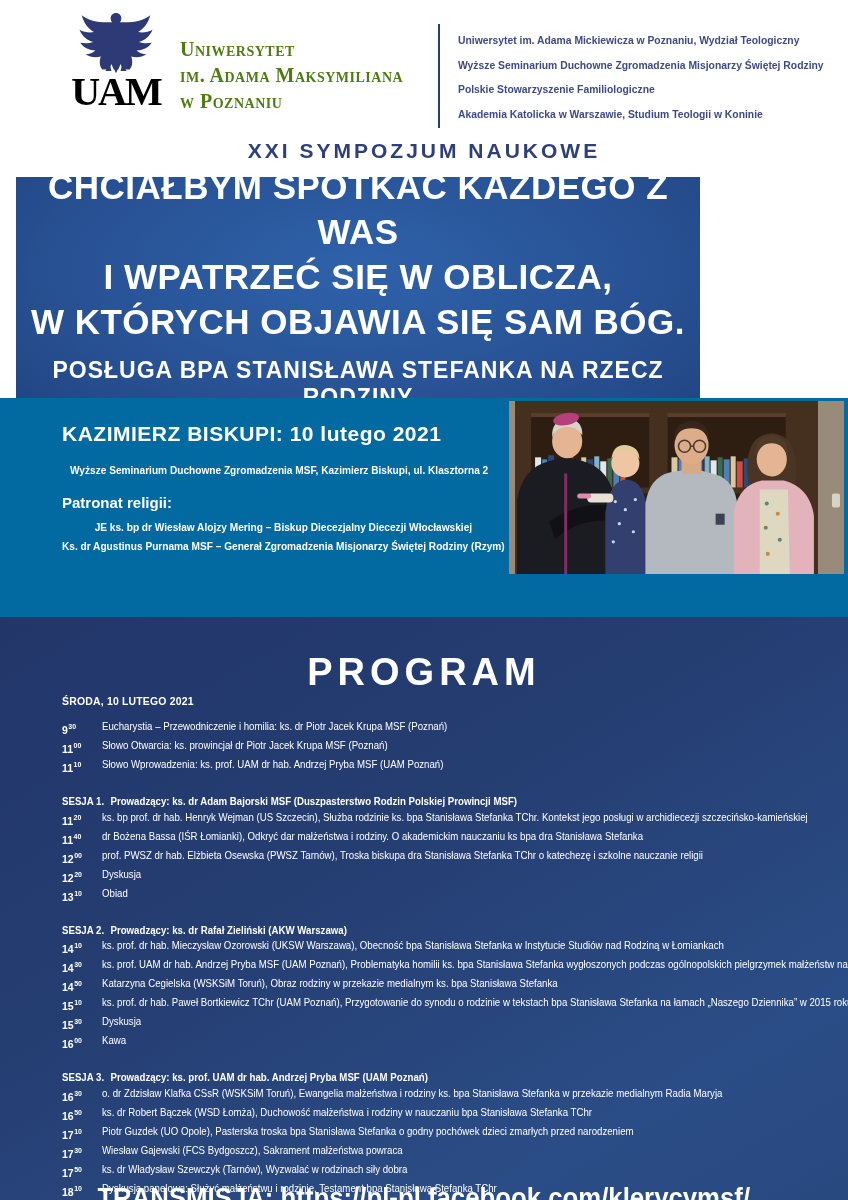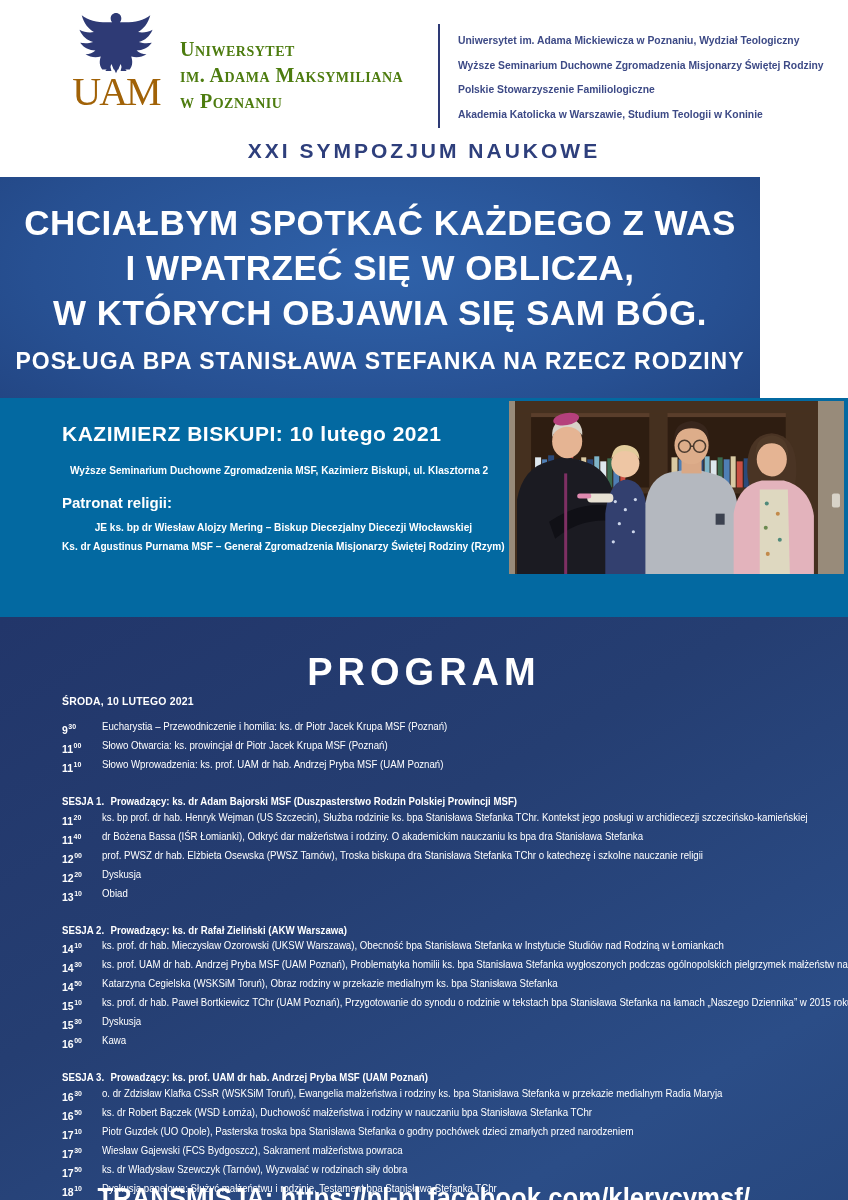--- a/index.html
+++ b/index.html
@@ -5,44 +5,45 @@
   html,body { margin:0; padding:0; }
   body {
     width:848px; height:1200px; position:relative; overflow:hidden;
     font-family:"Liberation Sans", sans-serif; background:#ffffff;
   }
   
   .header { position:relative; width:848px; height:177px; background:#ffffff; }
   .logo-block { position:absolute; left:62px; top:10px; width:108px; text-align:center; }
   .logo-eagle { width:86px; height:64px; display:block; margin:0 auto; }
   .logo-acronym {
-    font-family:"Liberation Serif", serif; font-weight:400; font-size:40px;
-    color:#a16207; letter-spacing:-2px; line-height:44px; margin-top:-4px;
+    font-family:"Liberation Serif", serif; font-weight:700; font-size:40px;
+    color:#000000; letter-spacing:-2px; line-height:44px; margin-top:-4px;
   }
   .univ-name {
     position:absolute; left:180px; top:36px;
     font-family:"Liberation Serif", serif; font-variant:small-caps;
     font-size:20px; line-height:26px; font-weight:600; color:#4d7c0f; letter-spacing:0.5px;
   }
   .header-divider { position:absolute; left:438px; top:24px; width:2px; height:104px; background:#2e3a75; }
   .organizers { position:absolute; left:458px; top:28px; }
   .org-line {
     font-size:11.5px; line-height:24.5px; color:#3d4a86; font-weight:600;
     white-space:nowrap; transform:scaleX(0.9); transform-origin:left center;
   }
   .symposium-title {
     position:absolute; left:0; right:0; top:139px; text-align:center;
     font-size:21px; font-weight:600; letter-spacing:3px; color:#2e3f7c;
   }
   
   .banner {
-    width:760px; height:221px;
+    width:684px; height:221px;
     background:radial-gradient(ellipse 120% 170% at 50% 42%, #2f62aa 0%, #275092 38%, #1e3b74 72%, #172c59 100%);
     display:flex; flex-direction:column; align-items:center; justify-content:center;
     color:#ffffff;
+    margin-left:16px;
   }
   .quote-line { font-size:35px; font-weight:700; line-height:45px; text-align:center; letter-spacing:0.5px; }
   .banner-subtitle { margin-top:13px; font-size:23px; font-weight:700; letter-spacing:1px; text-align:center; }
   
   .red-section { position:relative; width:848px; height:219px; background:#0369a1; color:#ffffff;text-align:center; }
   .red-title { position:absolute; left:62px; top:24px; font-size:21px; font-weight:700; letter-spacing:0.5px; white-space:nowrap; }
   .red-venue { position:absolute; left:62px; top:66px; font-size:11.5px; font-weight:600;margin-left:8px; }
   .patron-head { position:absolute; left:62px; top:96px; font-size:15px; font-weight:700; }
   .patrons { position:absolute; left:62px; top:120px; }
   .patron-line {

